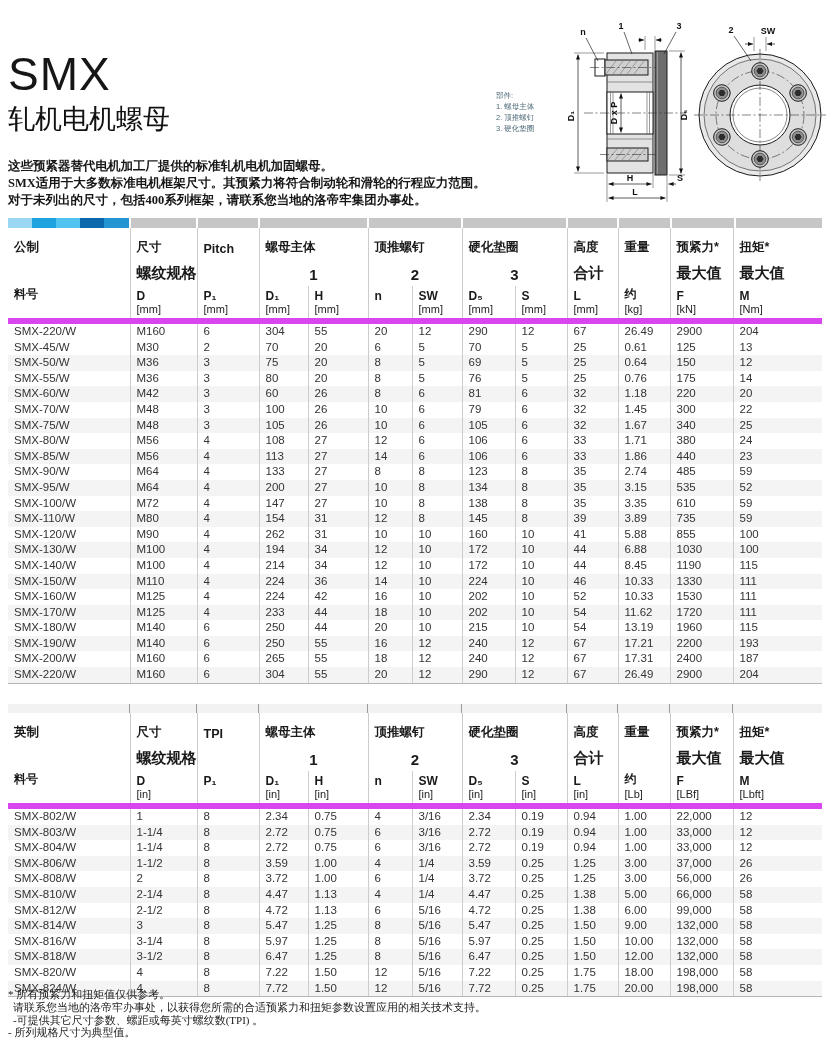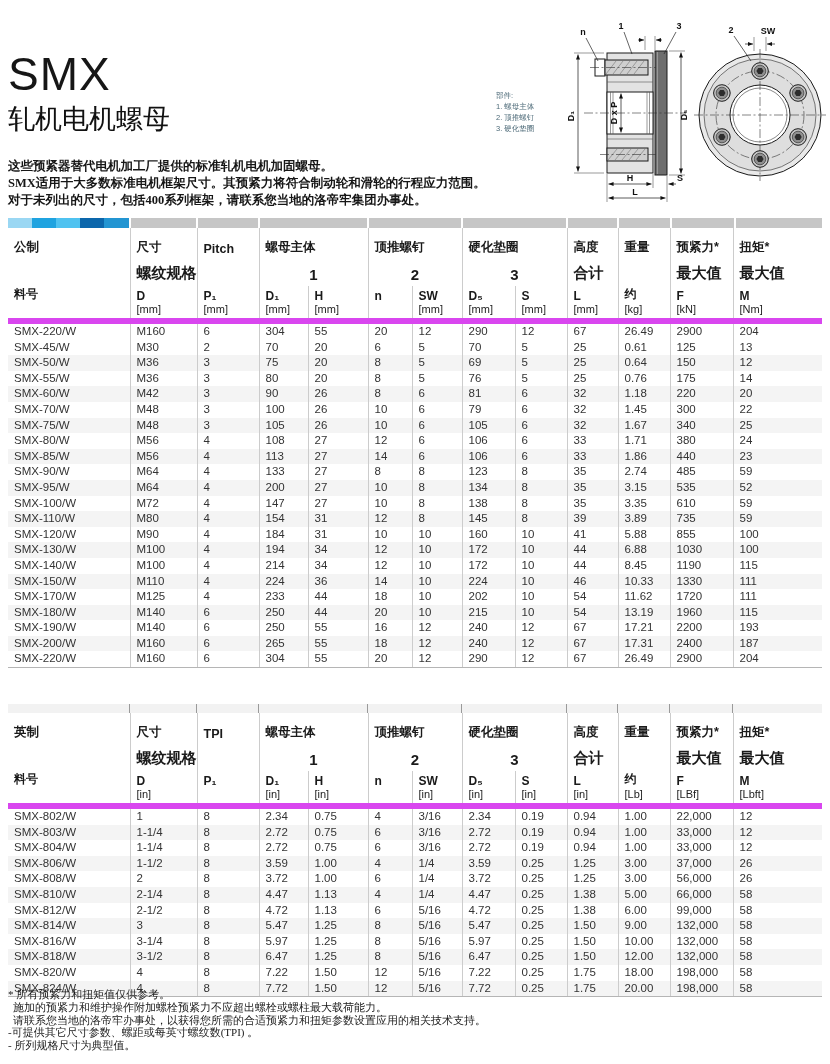--- a/index.html
+++ b/index.html
@@ -346,21 +346,21 @@
           <td>5</td>
           <td>25</td>
           <td>0.76</td>
           <td>175</td>
           <td>14</td>
         </tr>
         <tr>
           <td>SMX-60/W</td>
           <td>M42</td>
           <td>3</td>
-          <td>90</td>
+          <td>60</td>
           <td>26</td>
           <td>8</td>
           <td>6</td>
           <td>81</td>
           <td>6</td>
           <td>32</td>
           <td>1.18</td>
           <td>220</td>
           <td>20</td>
         </tr>
@@ -481,21 +481,21 @@
           <td>8</td>
           <td>39</td>
           <td>3.89</td>
           <td>735</td>
           <td>59</td>
         </tr>
         <tr>
           <td>SMX-120/W</td>
           <td>M90</td>
           <td>4</td>
-          <td>184</td>
+          <td>262</td>
           <td>31</td>
           <td>10</td>
           <td>10</td>
           <td>160</td>
           <td>10</td>
           <td>41</td>
           <td>5.88</td>
           <td>855</td>
           <td>100</td>
         </tr>
@@ -535,20 +535,35 @@
           <td>4</td>
           <td>224</td>
           <td>36</td>
           <td>14</td>
           <td>10</td>
           <td>224</td>
           <td>10</td>
           <td>46</td>
           <td>10.33</td>
           <td>1330</td>
+          <td>111</td>
+        </tr>
+        <tr>
+          <td>SMX-160/W</td>
+          <td>M125</td>
+          <td>4</td>
+          <td>224</td>
+          <td>42</td>
+          <td>16</td>
+          <td>10</td>
+          <td>202</td>
+          <td>10</td>
+          <td>52</td>
+          <td>10.33</td>
+          <td>1530</td>
           <td>111</td>
         </tr>
         <tr>
           <td>SMX-170/W</td>
           <td>M125</td>
           <td>4</td>
           <td>233</td>
           <td>44</td>
           <td>18</td>
           <td>10</td>
@@ -898,17 +913,16 @@
           <td>20.00</td>
           <td>198,000</td>
           <td>58</td>
         </tr>
       </tbody>
   </table>
 </div>
 
 <div class="abs" id="footnotes">
   <div>* 所有预紧力和扭矩值仅供参考。</div>
-  <div>施加的预紧力和维护操作附加螺栓预紧力不应超出螺栓或螺柱最大载荷能力。</div>
   <div>请联系您当地的洛帝牢办事处，以获得您所需的合适预紧力和扭矩参数设置应用的相关技术支持。</div>
   <div>-可提供其它尺寸参数、螺距或每英寸螺纹数(TPI) 。</div>
   <div>- 所列规格尺寸为典型值。</div>
 </div>
 
 </body></html>

